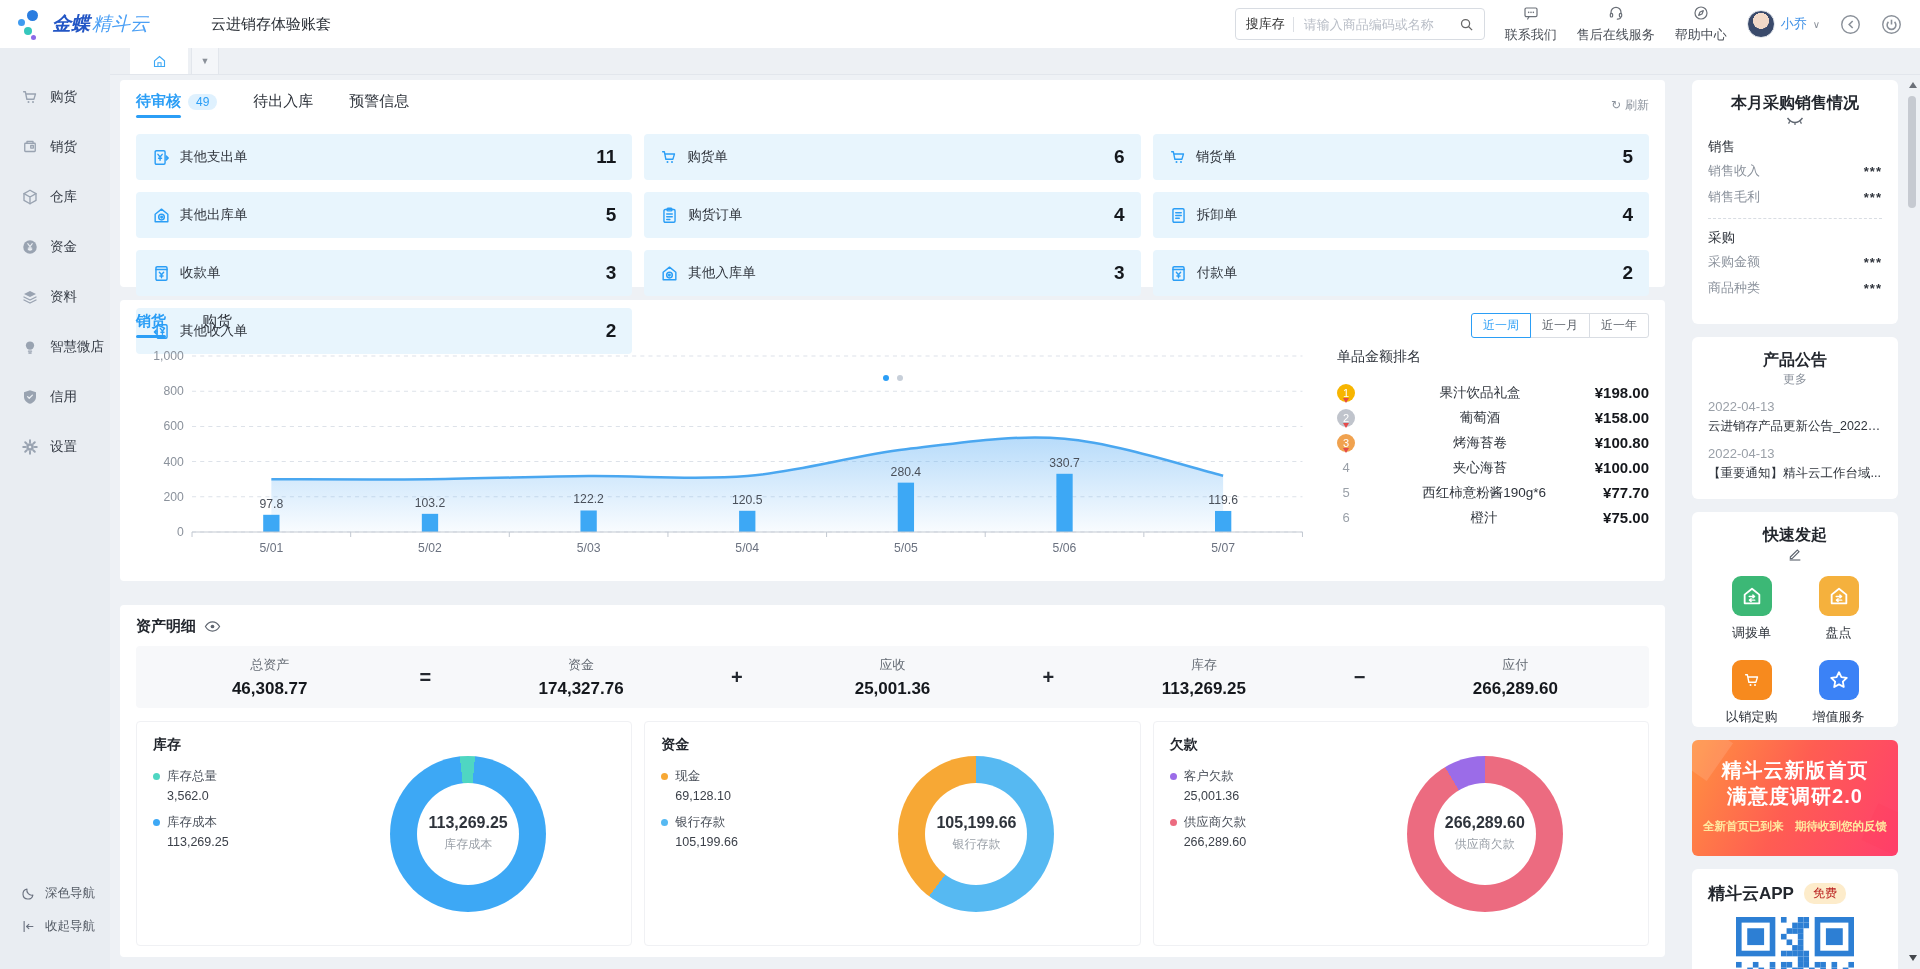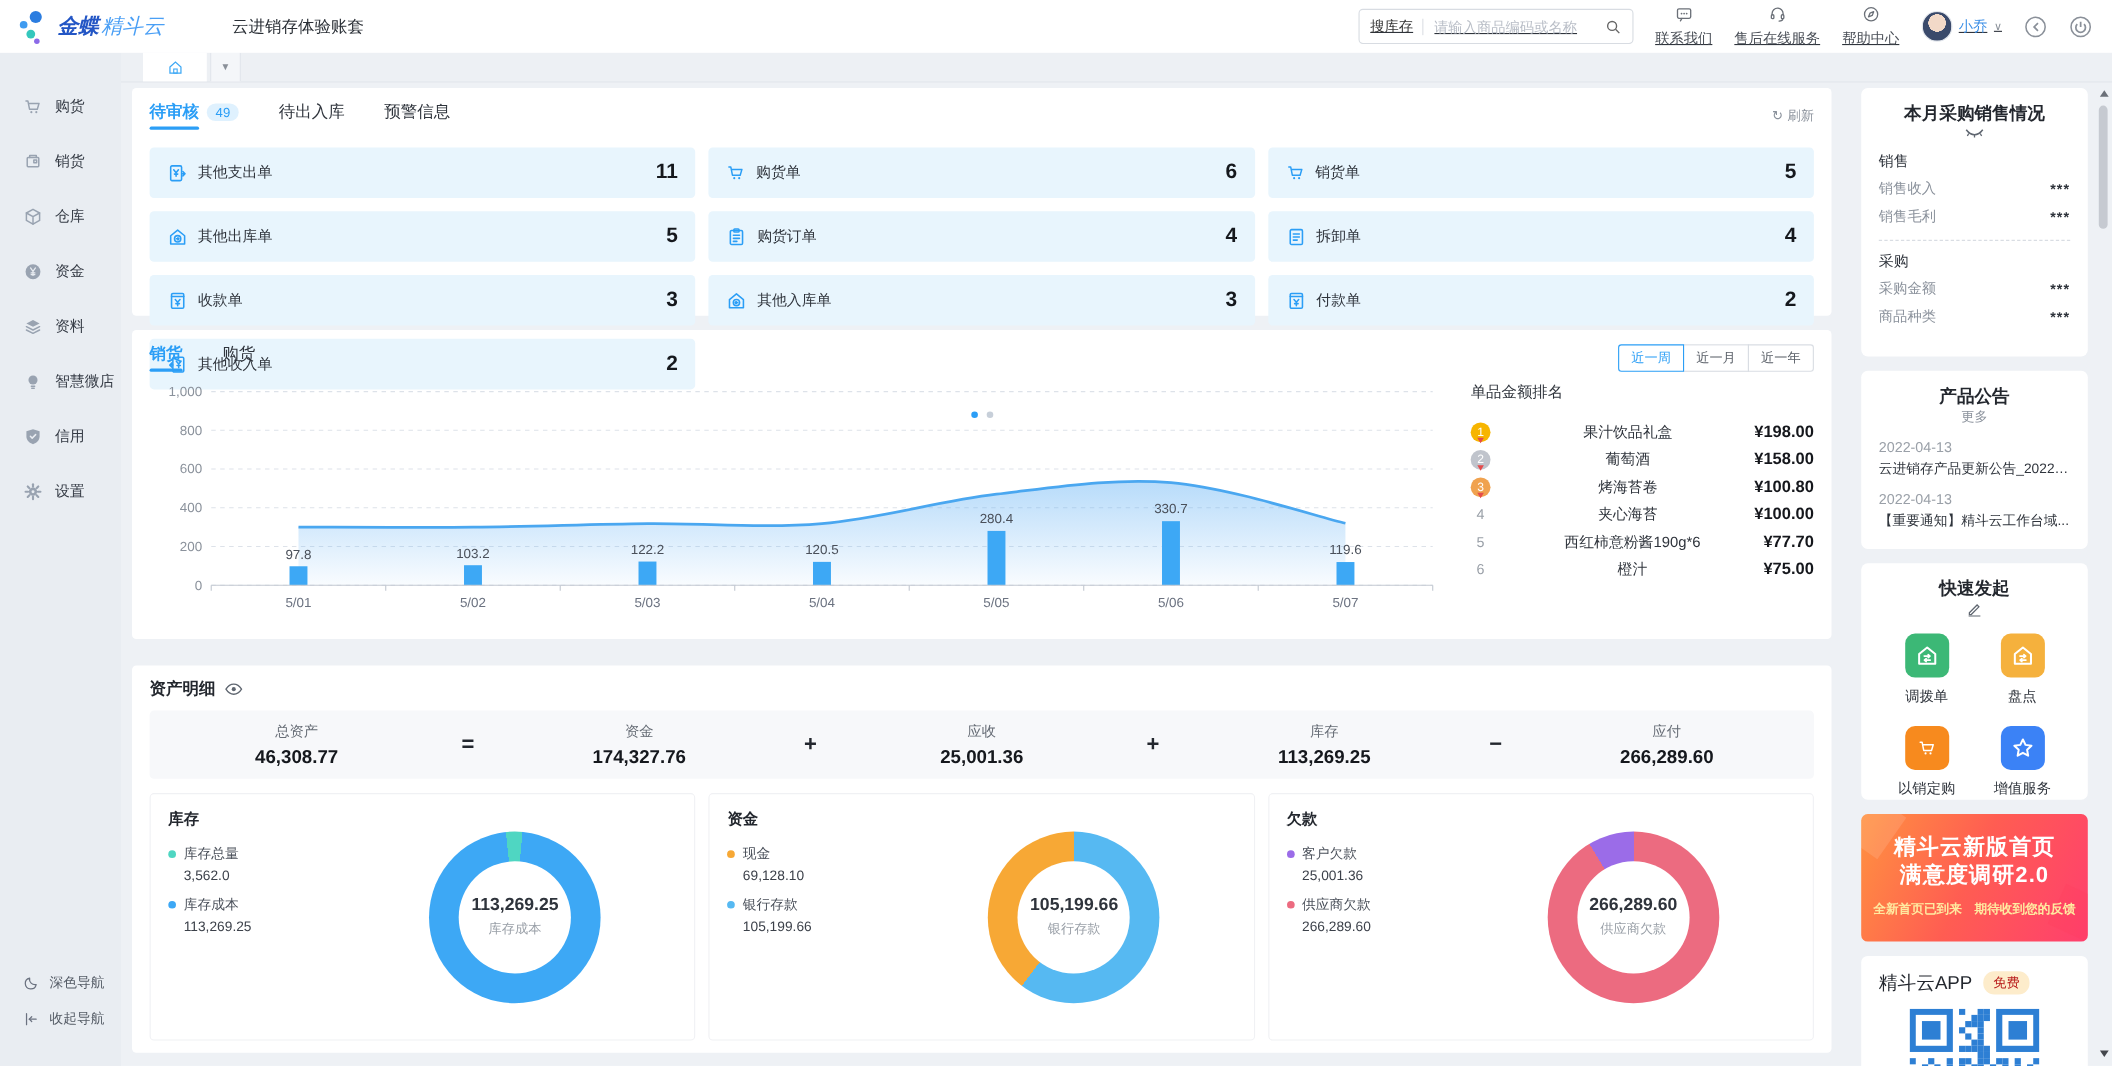--- a/index.html
+++ b/index.html
@@ -11,21 +11,21 @@
   .logo{display:flex;align-items:center;gap:8px;cursor:pointer;}
   .logo-dots{position:relative;width:26px;height:30px;}
   .logo-dots i{position:absolute;border-radius:50%;}
   .logo-dots .d1{width:11px;height:11px;background:#2b7de0;left:9px;top:1px;}
   .logo-dots .d2{width:7px;height:7px;background:#3f9bf0;left:0;top:10px;}
   .logo-dots .d3{width:8px;height:8px;background:#35c7bd;left:6px;top:18px;}
   .logo-dots .d4{width:5px;height:5px;background:#8c6ae8;left:13px;top:26px;}
   .logo-bold{font-size:19px;font-weight:800;color:#2356c5;font-style:italic;}
   .logo-light{font-size:19px;color:#4a9ff5;font-style:italic;margin-left:2px;}
   .account-title{margin-left:62px;font-size:15px;color:#2a2f36;}
-  .header-right{margin-left:auto;display:flex;align-items:center;gap:20px;text-decoration:underline;}
+  .header-right{margin-left:auto;display:flex;align-items:center;gap:20px;}
   .searchbox{display:flex;align-items:center;border:1px solid #d8dce2;border-radius:4px;height:30px;padding:0 10px;width:228px;background:#fff;}
   .search-cat{font-size:13px;color:#333;white-space:nowrap;cursor:pointer;}
   .search-divider{width:1px;height:15px;background:#dcdfe4;margin:0 8px;}
   .search-input{border:none;outline:none;flex:1;min-width:0;font-size:13px;color:#333;background:transparent;}
   .search-input::placeholder{color:#b9bec7;}
   .search-icon{color:#666;cursor:pointer;display:flex;}
   .hlink{display:flex;align-items:center;gap:5px;font-size:13px;color:#4a4f57;cursor:pointer;white-space:nowrap;flex-direction:column;}
   .hlink .ic{color:#6b7078;display:flex;}
   .user{display:flex;align-items:center;gap:6px;cursor:pointer;}
   .avatar{width:26px;height:26px;border-radius:50%;background:radial-gradient(circle at 50% 38%,#f2d9c8 0 38%,#3a4a6b 39% 100%);border:1px solid #e2e6ec;}
@@ -124,21 +124,21 @@
   .qitem{display:flex;flex-direction:column;align-items:center;cursor:pointer;}
   .qicon{width:40px;height:40px;border-radius:9px;display:flex;align-items:center;justify-content:center;color:#fff;}
   .qlabel{font-size:13px;color:#2f343c;margin-top:8px;}
   .banner{height:116px;border-radius:6px;margin-bottom:13px;background:linear-gradient(115deg,#ff9240 0%,#ff5d52 48%,#ff3f6e 100%);text-align:center;color:#fff;padding-top:17px;box-sizing:border-box;position:relative;overflow:hidden;cursor:pointer;}
   .banner::before{content:'';position:absolute;width:46px;height:46px;background:rgba(255,255,255,.12);transform:rotate(35deg);left:-14px;top:-14px;}
   .banner::after{content:'';position:absolute;width:40px;height:40px;background:rgba(255,60,90,.25);transform:rotate(25deg);right:-10px;bottom:6px;}
   .b1,.b2{font-size:20px;font-weight:900;line-height:26px;letter-spacing:1px;position:relative;z-index:1;}
   .bsub{margin-top:10px;font-size:11.5px;font-weight:700;color:#ffeaa0;position:relative;z-index:1;}
   .card-app{height:160px;}
   .app-title-row{display:flex;align-items:center;gap:10px;}
-  .app-title{font-size:17px;font-weight:400;color:#23272e;}
+  .app-title{font-size:17px;font-weight:700;color:#23272e;}
   .app-badge{background:#fdeccb;color:#b91c1c;font-size:12px;border-radius:10px;padding:2px 9px;}
   .qr{width:118px;margin:12px auto 0;}
   
   .vscroll{position:absolute;right:1px;top:76px;bottom:2px;width:13px;}
   .vscroll .arr{position:absolute;left:50%;transform:translateX(-50%);width:0;height:0;border-left:4.5px solid transparent;border-right:4.5px solid transparent;}
   .vscroll .arr.up{top:6px;border-bottom:6px solid #6b7078;}
   .vscroll .arr.down{bottom:6px;border-top:6px solid #44474c;}
   .vscroll .thumb{position:absolute;left:2px;width:8px;top:20px;height:112px;background:#c6cad1;border-radius:4px;}
 </style>
 </head>

